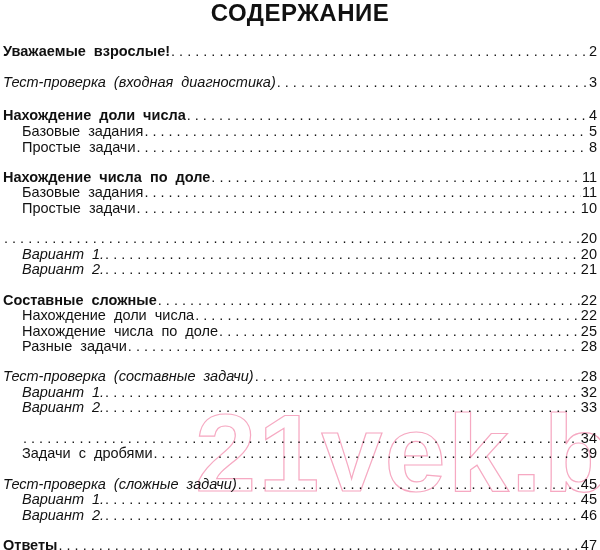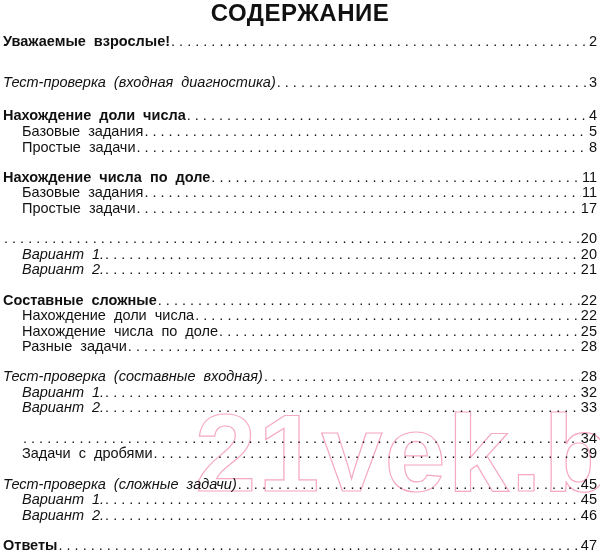--- a/index.html
+++ b/index.html
@@ -23,21 +23,21 @@
       letter-spacing: 2px; pointer-events: none; line-height: 110px; }
   </style>
 </head>
 <body>
 
 <div class="title">СОДЕРЖАНИЕ</div>
 
 <div class="watermark">21vek.by</div>
 
 <div id="toc">
-    <div class="row bold" style="top: 33px;">
+    <div class="row bold" style="top: 43px;">
       <span class="label">Уважаемые взрослые!</span>
       <span class="leader"></span>
       <span class="page">2</span>
     </div>
     <div class="row italic" style="top: 74px;">
       <span class="label">Тест-проверка (входная диагностика)</span>
       <span class="leader"></span>
       <span class="page">3</span>
     </div>
     <div class="row bold" style="top: 107px;">
@@ -61,21 +61,21 @@
       <span class="page">11</span>
     </div>
     <div class="row indent normal" style="top: 184px;">
       <span class="label">Базовые задания</span>
       <span class="leader"></span>
       <span class="page">11</span>
     </div>
     <div class="row indent normal" style="top: 200px;">
       <span class="label">Простые задачи</span>
       <span class="leader"></span>
-      <span class="page">17</span>
+      <span class="page">10</span>
     </div>
     <div class="row italic" style="top: 230px;">
       <span class="leader"></span>
       <span class="page">20</span>
     </div>
     <div class="row indent italic" style="top: 246px;">
       <span class="label">Вариант 1.</span>
       <span class="leader"></span>
       <span class="page">20</span>
     </div>
@@ -98,21 +98,21 @@
       <span class="label">Нахождение числа по доле</span>
       <span class="leader"></span>
       <span class="page">25</span>
     </div>
     <div class="row indent normal" style="top: 338px; justify-content: space-between;">
       <span class="label">Разные задачи</span>
       <span class="leader"></span>
       <span class="page">28</span>
     </div>
     <div class="row italic" style="top: 368px;">
-      <span class="label">Тест-проверка (составные входная)</span>
+      <span class="label">Тест-проверка (составные задачи)</span>
       <span class="leader"></span>
       <span class="page">28</span>
     </div>
     <div class="row indent italic" style="top: 384px;">
       <span class="label">Вариант 1.</span>
       <span class="leader"></span>
       <span class="page">32</span>
     </div>
     <div class="row indent italic" style="top: 399px;">
       <span class="label">Вариант 2.</span>

